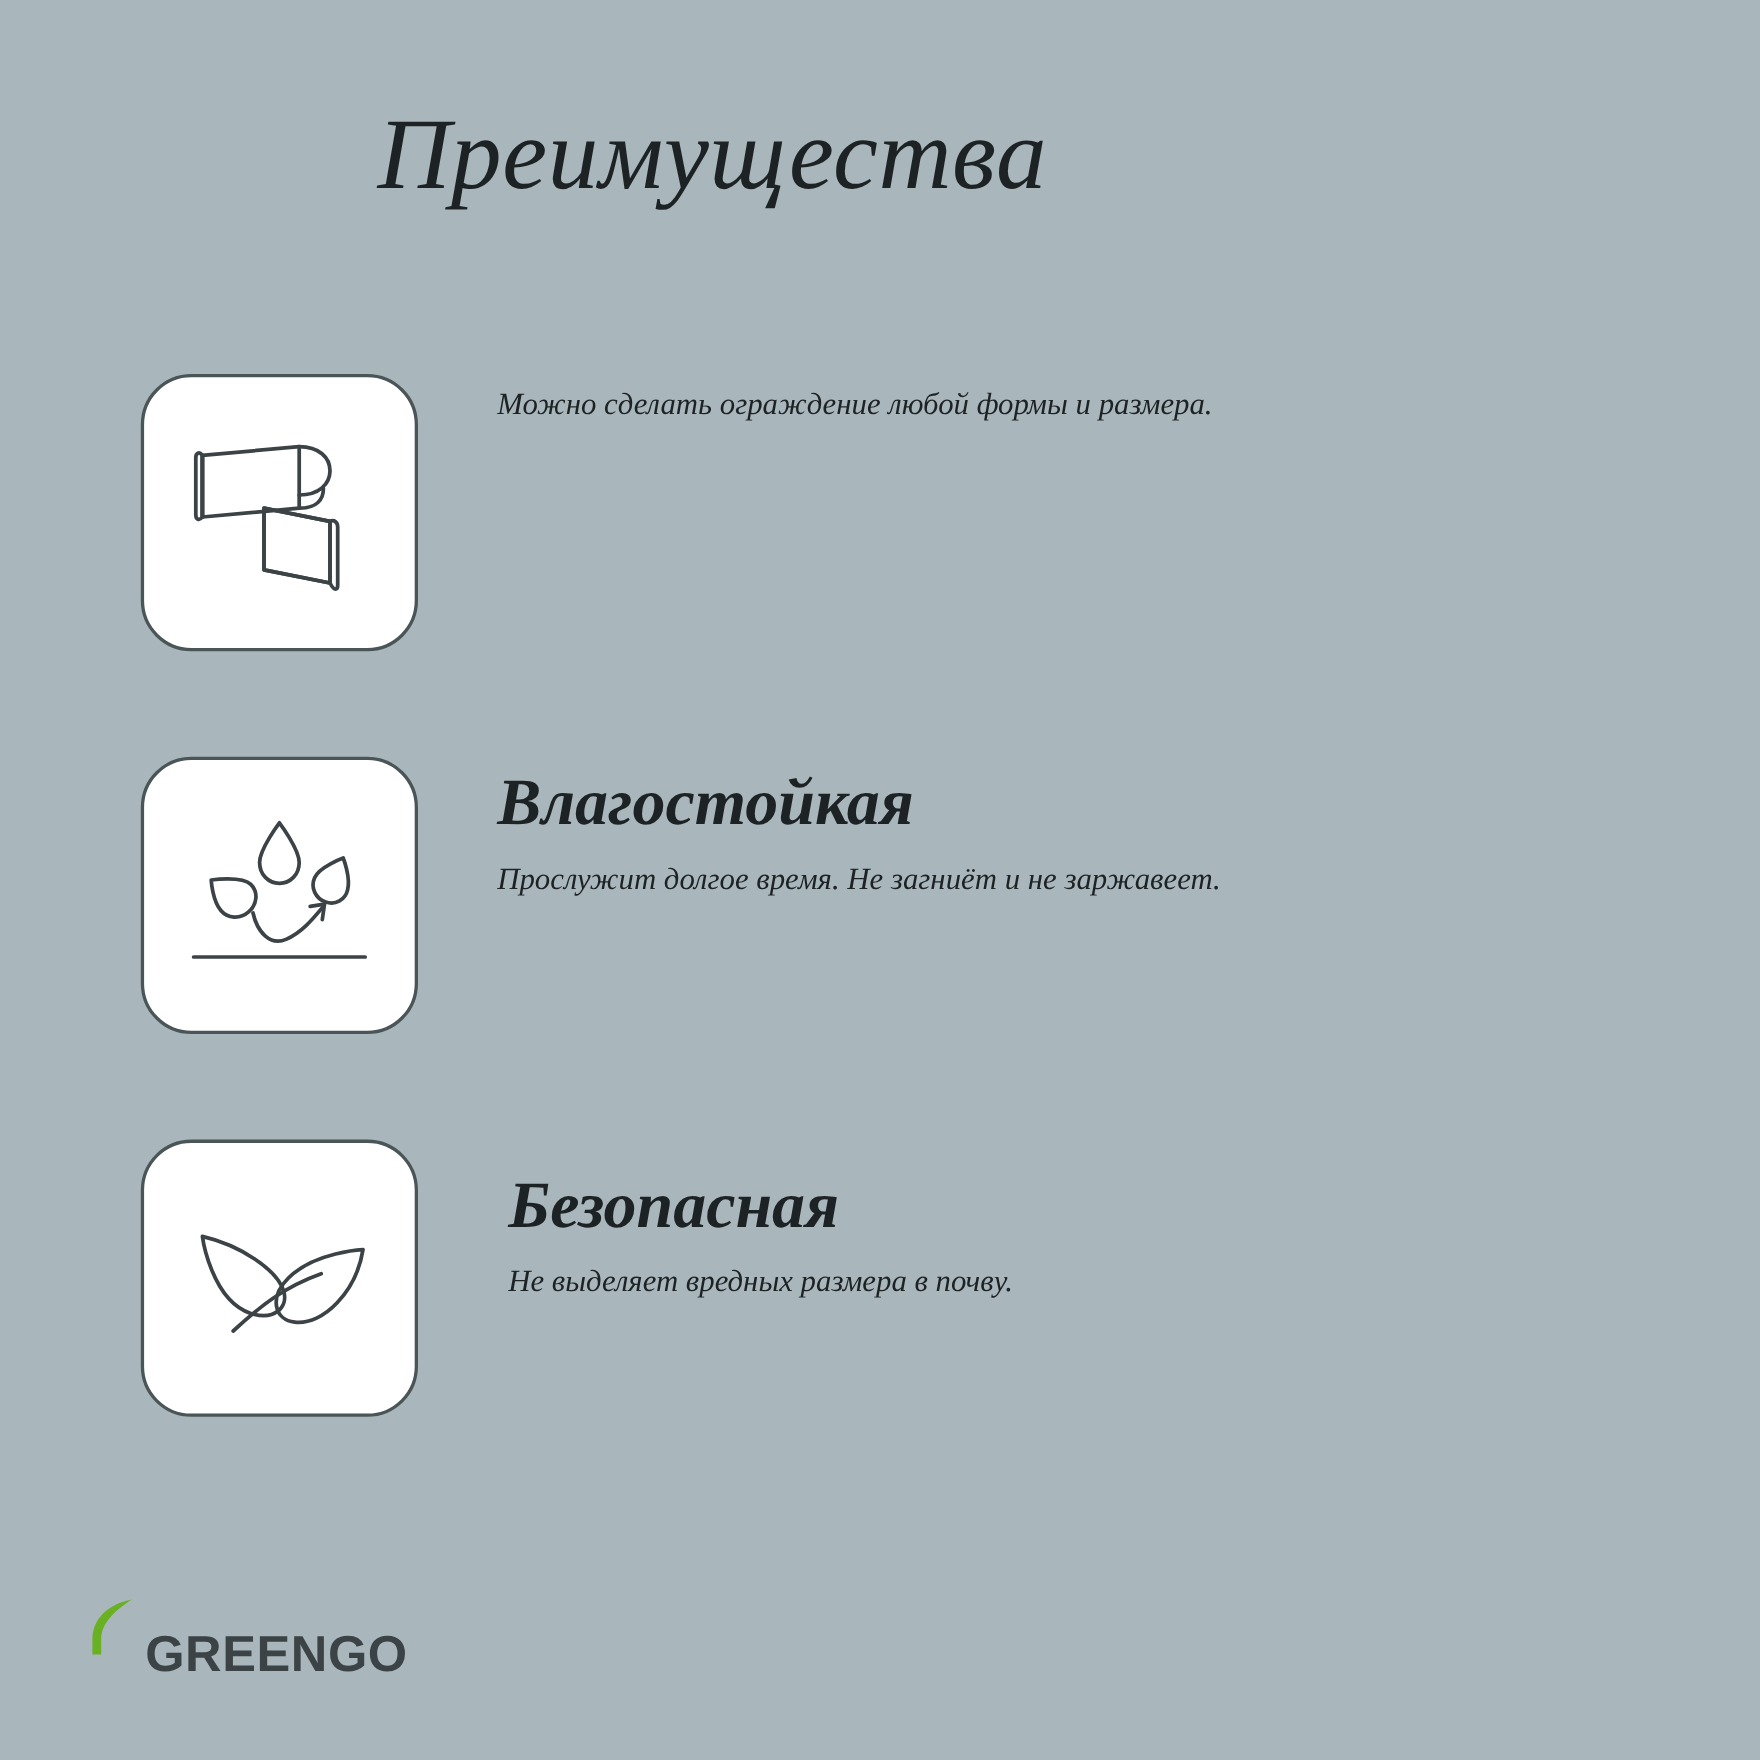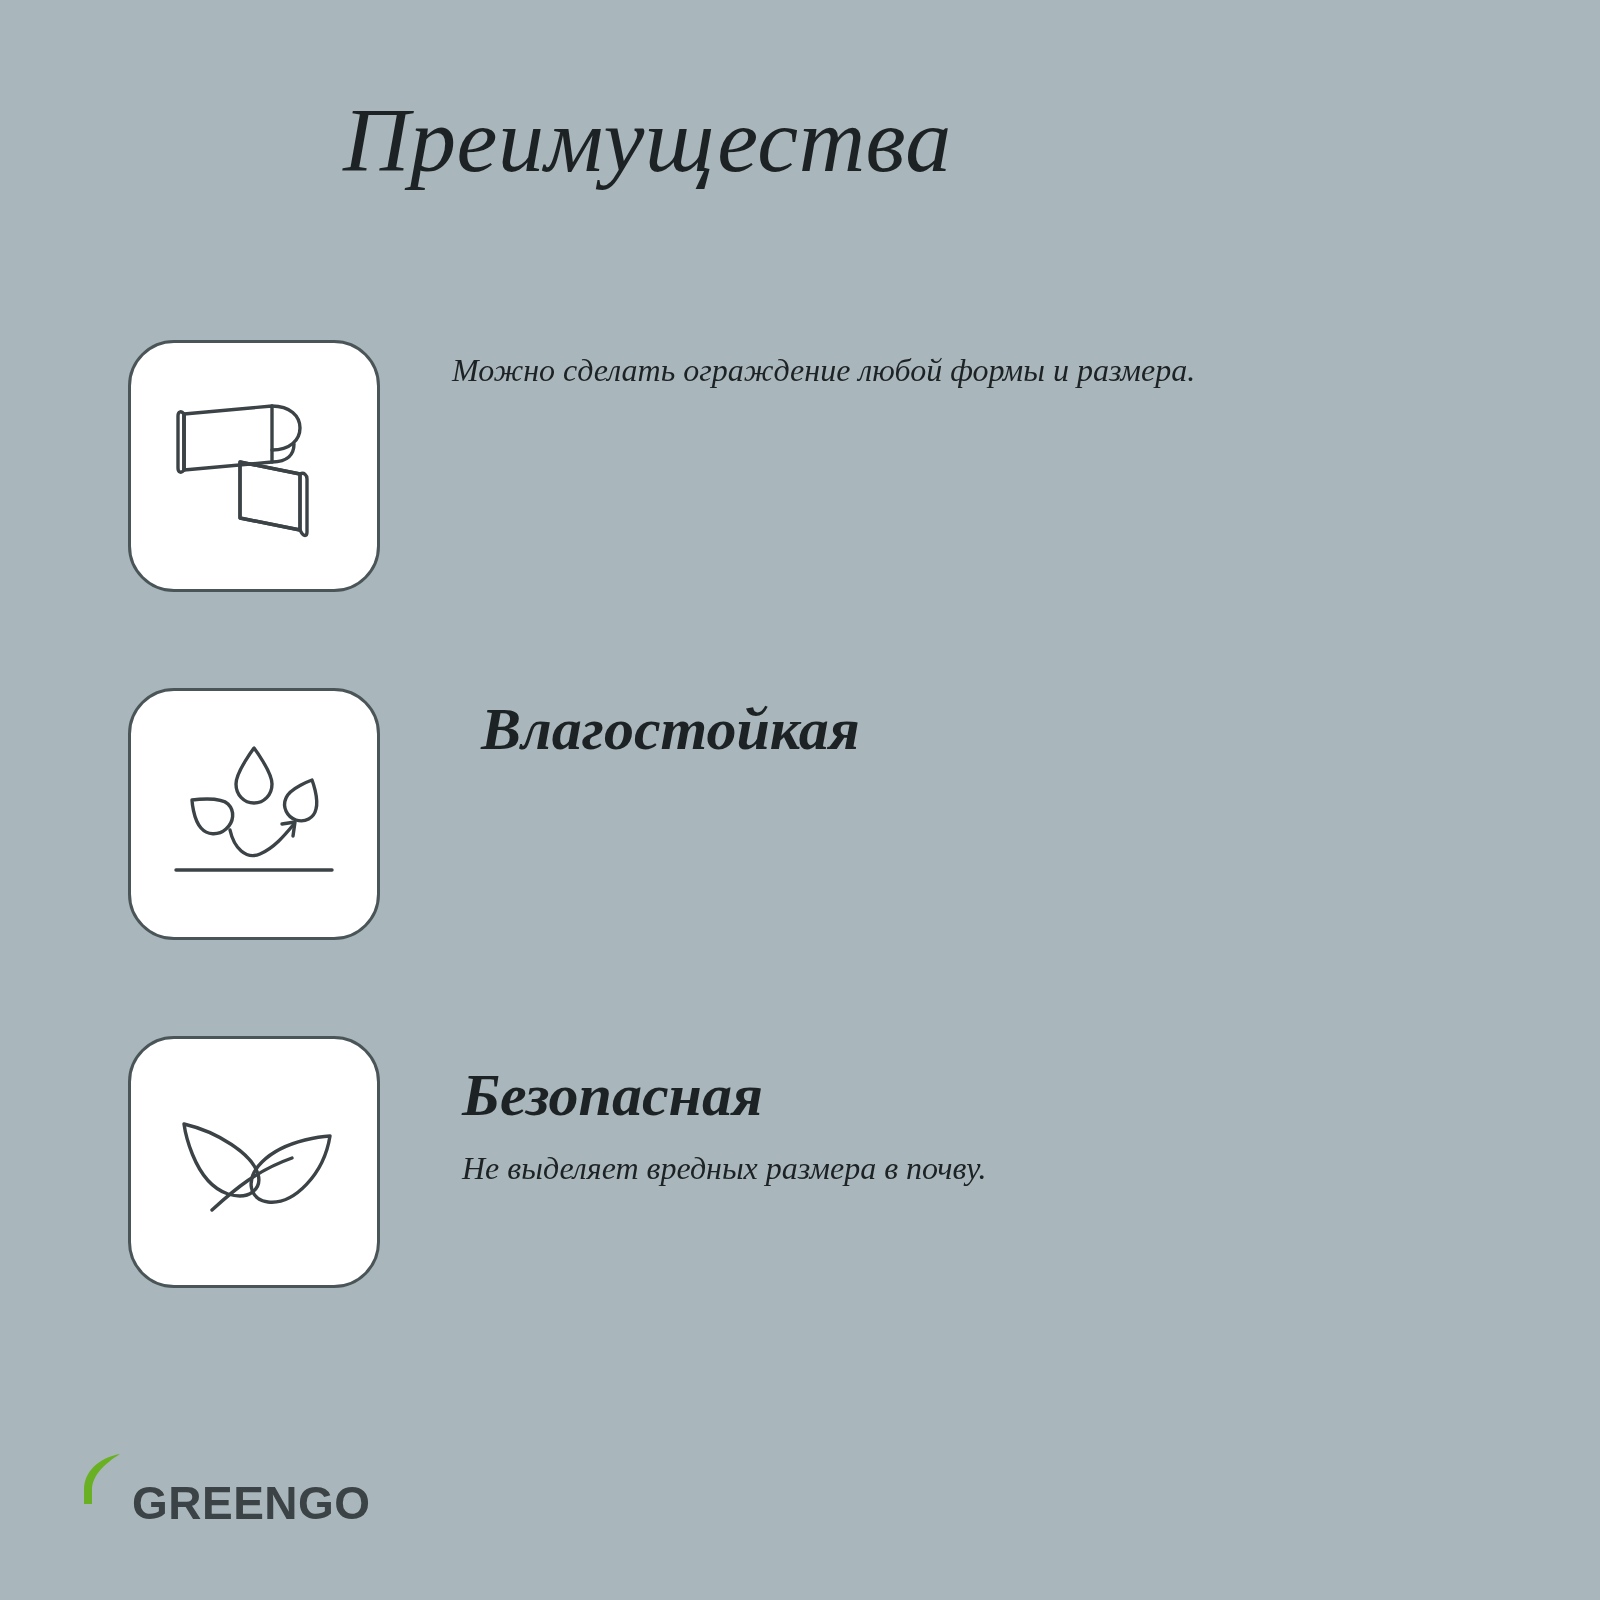--- a/index.html
+++ b/index.html
@@ -75,29 +75,29 @@
     font-weight: bold;
     font-size: 60px;
     line-height: 1.1;
     color: #1d2224;
     margin-bottom: 18px;
   }
 
   .feature-desc {
     font-family: "Liberation Serif", serif;
     font-style: italic;
-    font-size: 32px;
+    font-size: 28px;
     line-height: 1.42;
     color: #1d2224;
     max-width: 1060px;
   }
 
   
   .feature.row-1 { margin-bottom: 96px; }
-  .feature.row-2 { margin-bottom: 96px; gap: 29px; }
+  .feature.row-2 { margin-bottom: 96px; }
   .feature.row-3 { margin-bottom: 0; gap: 10px; }
 
   .feature.row-3 .feature-text { padding-top: 26px; }
 
   .brand {
     position: absolute;
     left: 80px;
     bottom: 74px;
     display: flex;
     align-items: center;
@@ -163,20 +163,21 @@
 
             <path d="M76 116 C80 134 92 146 106 140 C120 134 130 122 140 110"></path>
             <path d="M128 110 L141 108 L139 122"></path>
 
             <path d="M22 156 L178 156"></path>
           </g>
         </svg>
       </div>
       <div class="feature-text">
         <div class="feature-title">Влагостойкая</div>
+        <div class="feature-desc">Прослужит долгое время. Не загниёт и не заржавеет.</div>
       </div>
     </div>
 
     <div class="feature row-3">
       <div class="icon-box">
         <svg width="200" height="200" viewBox="0 0 200 200">
           <g fill="none" stroke="#3c4346" stroke-width="3.4" stroke-linejoin="round" stroke-linecap="round">
 
             <path d="M30 62 C30 62 38 120 74 132 C96 139 108 126 104 112 C98 92 64 70 30 62 Z"></path>
 

